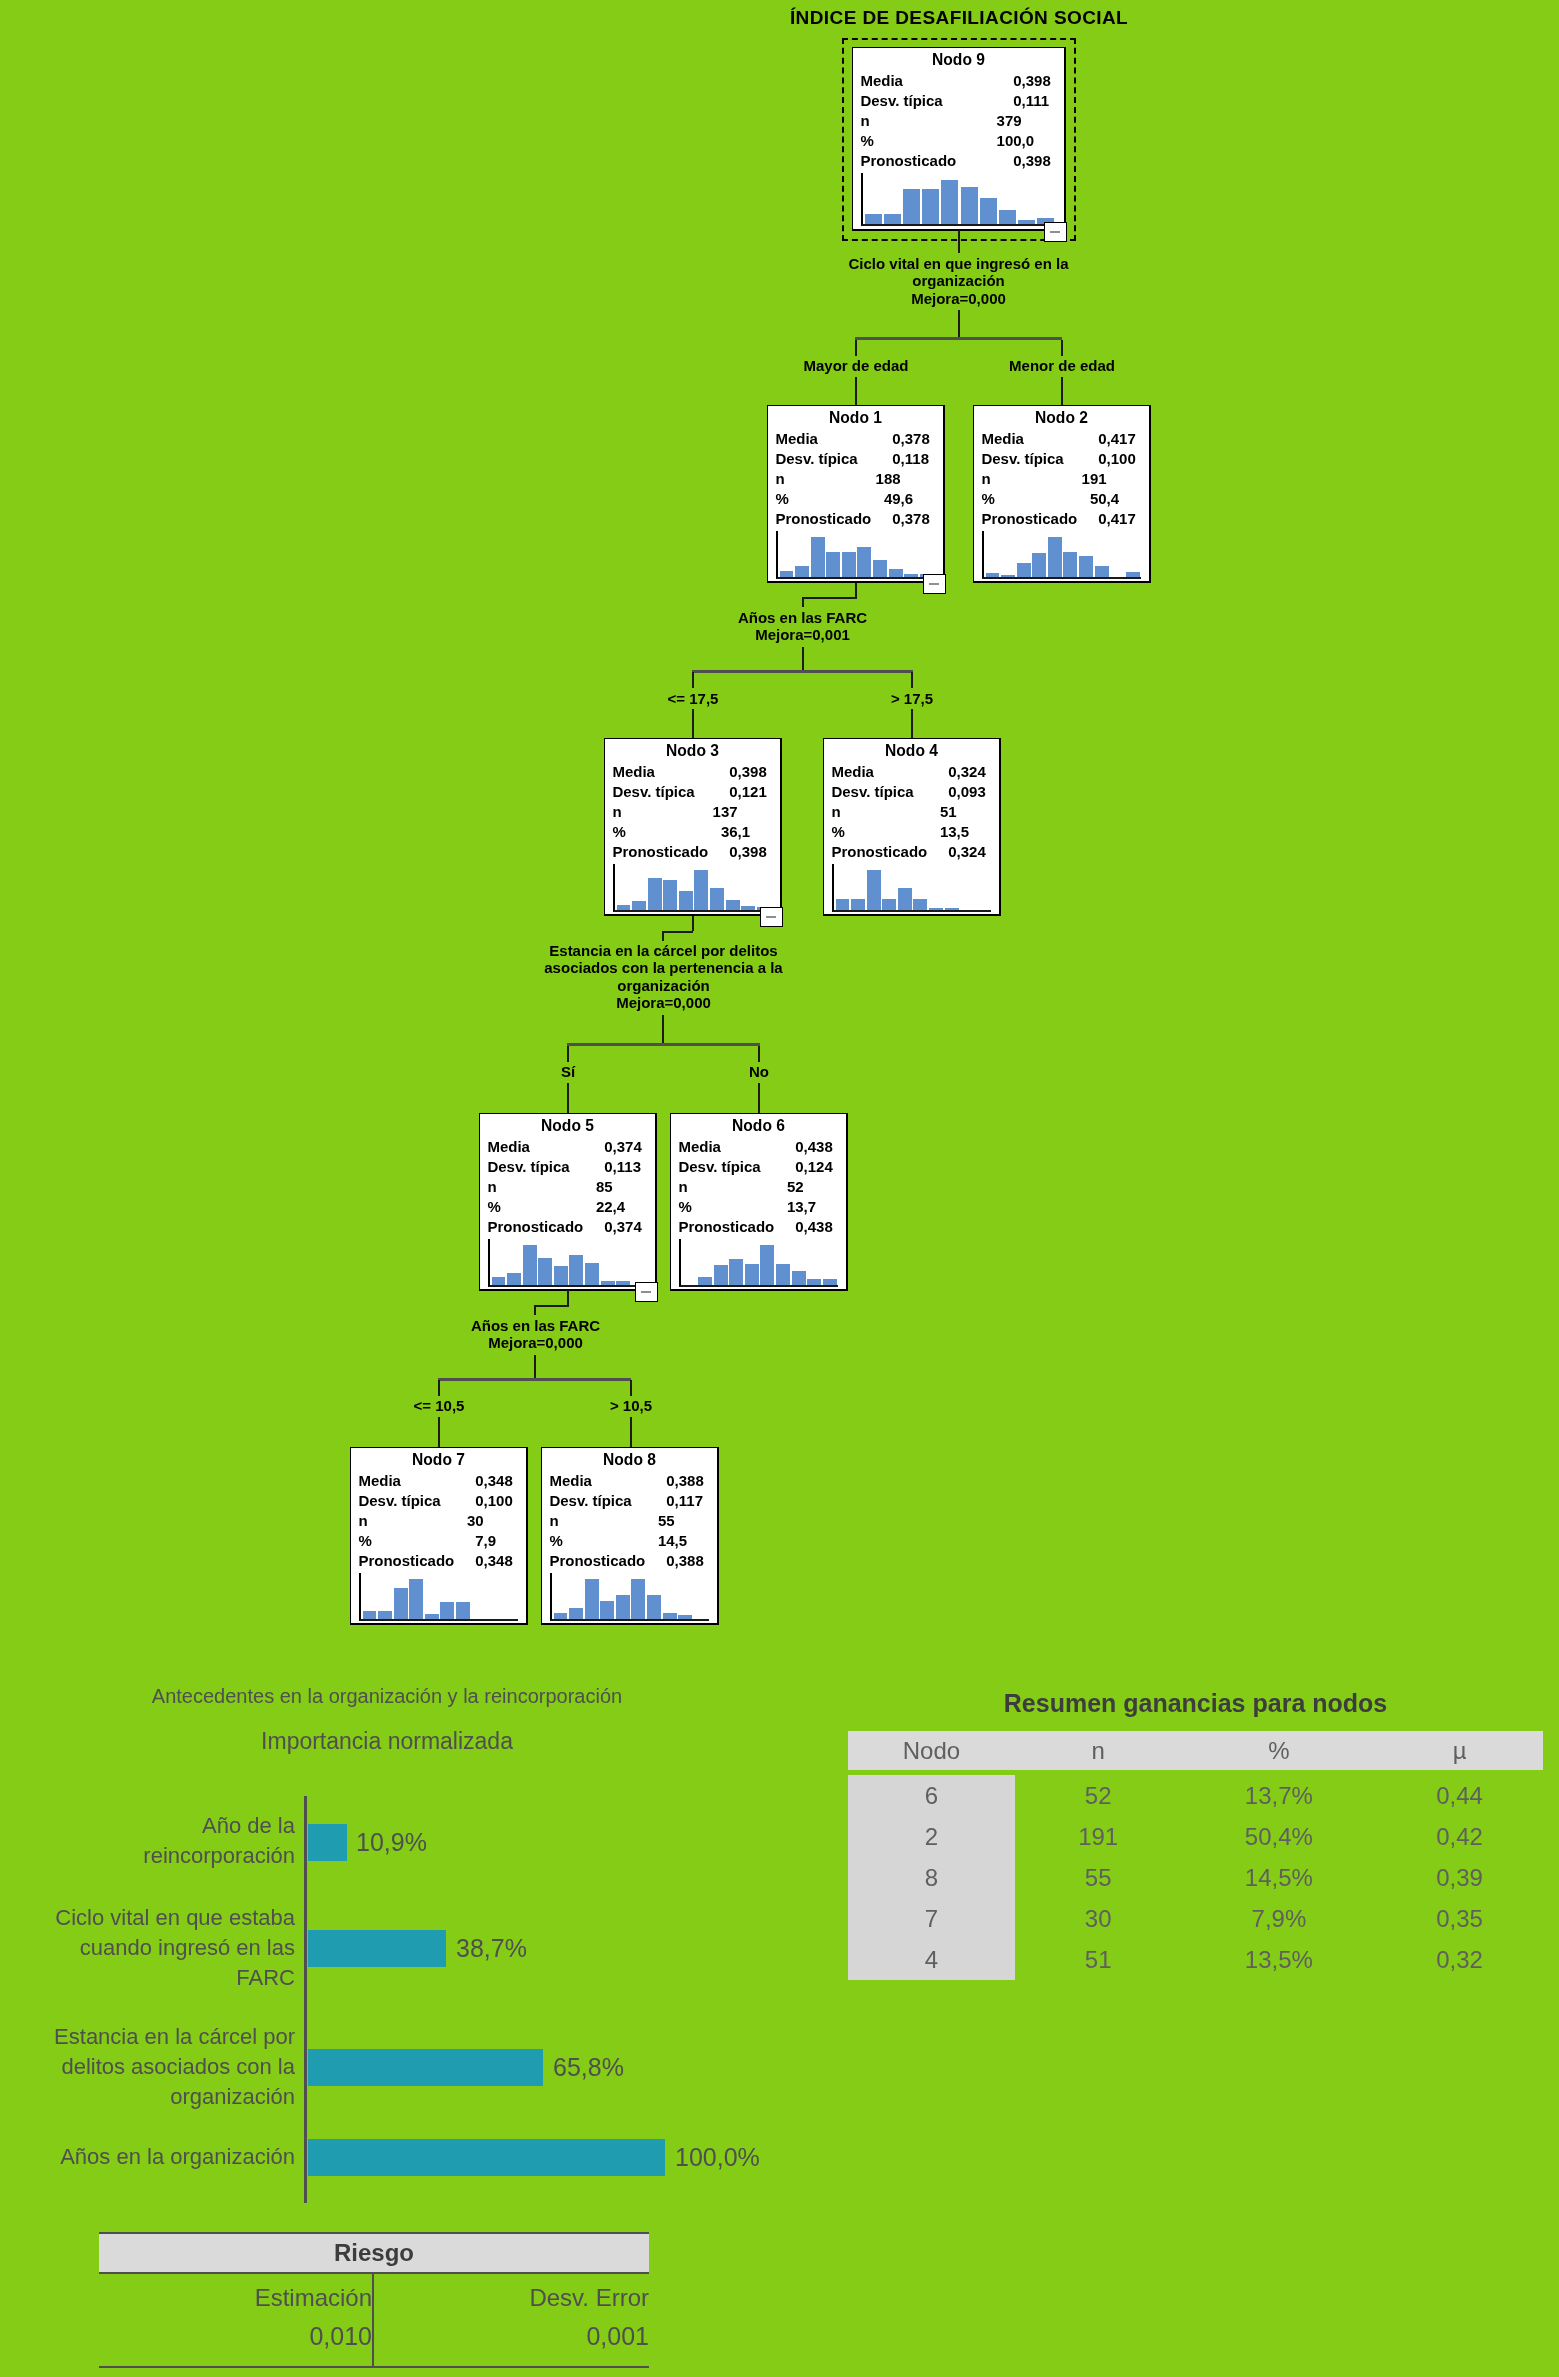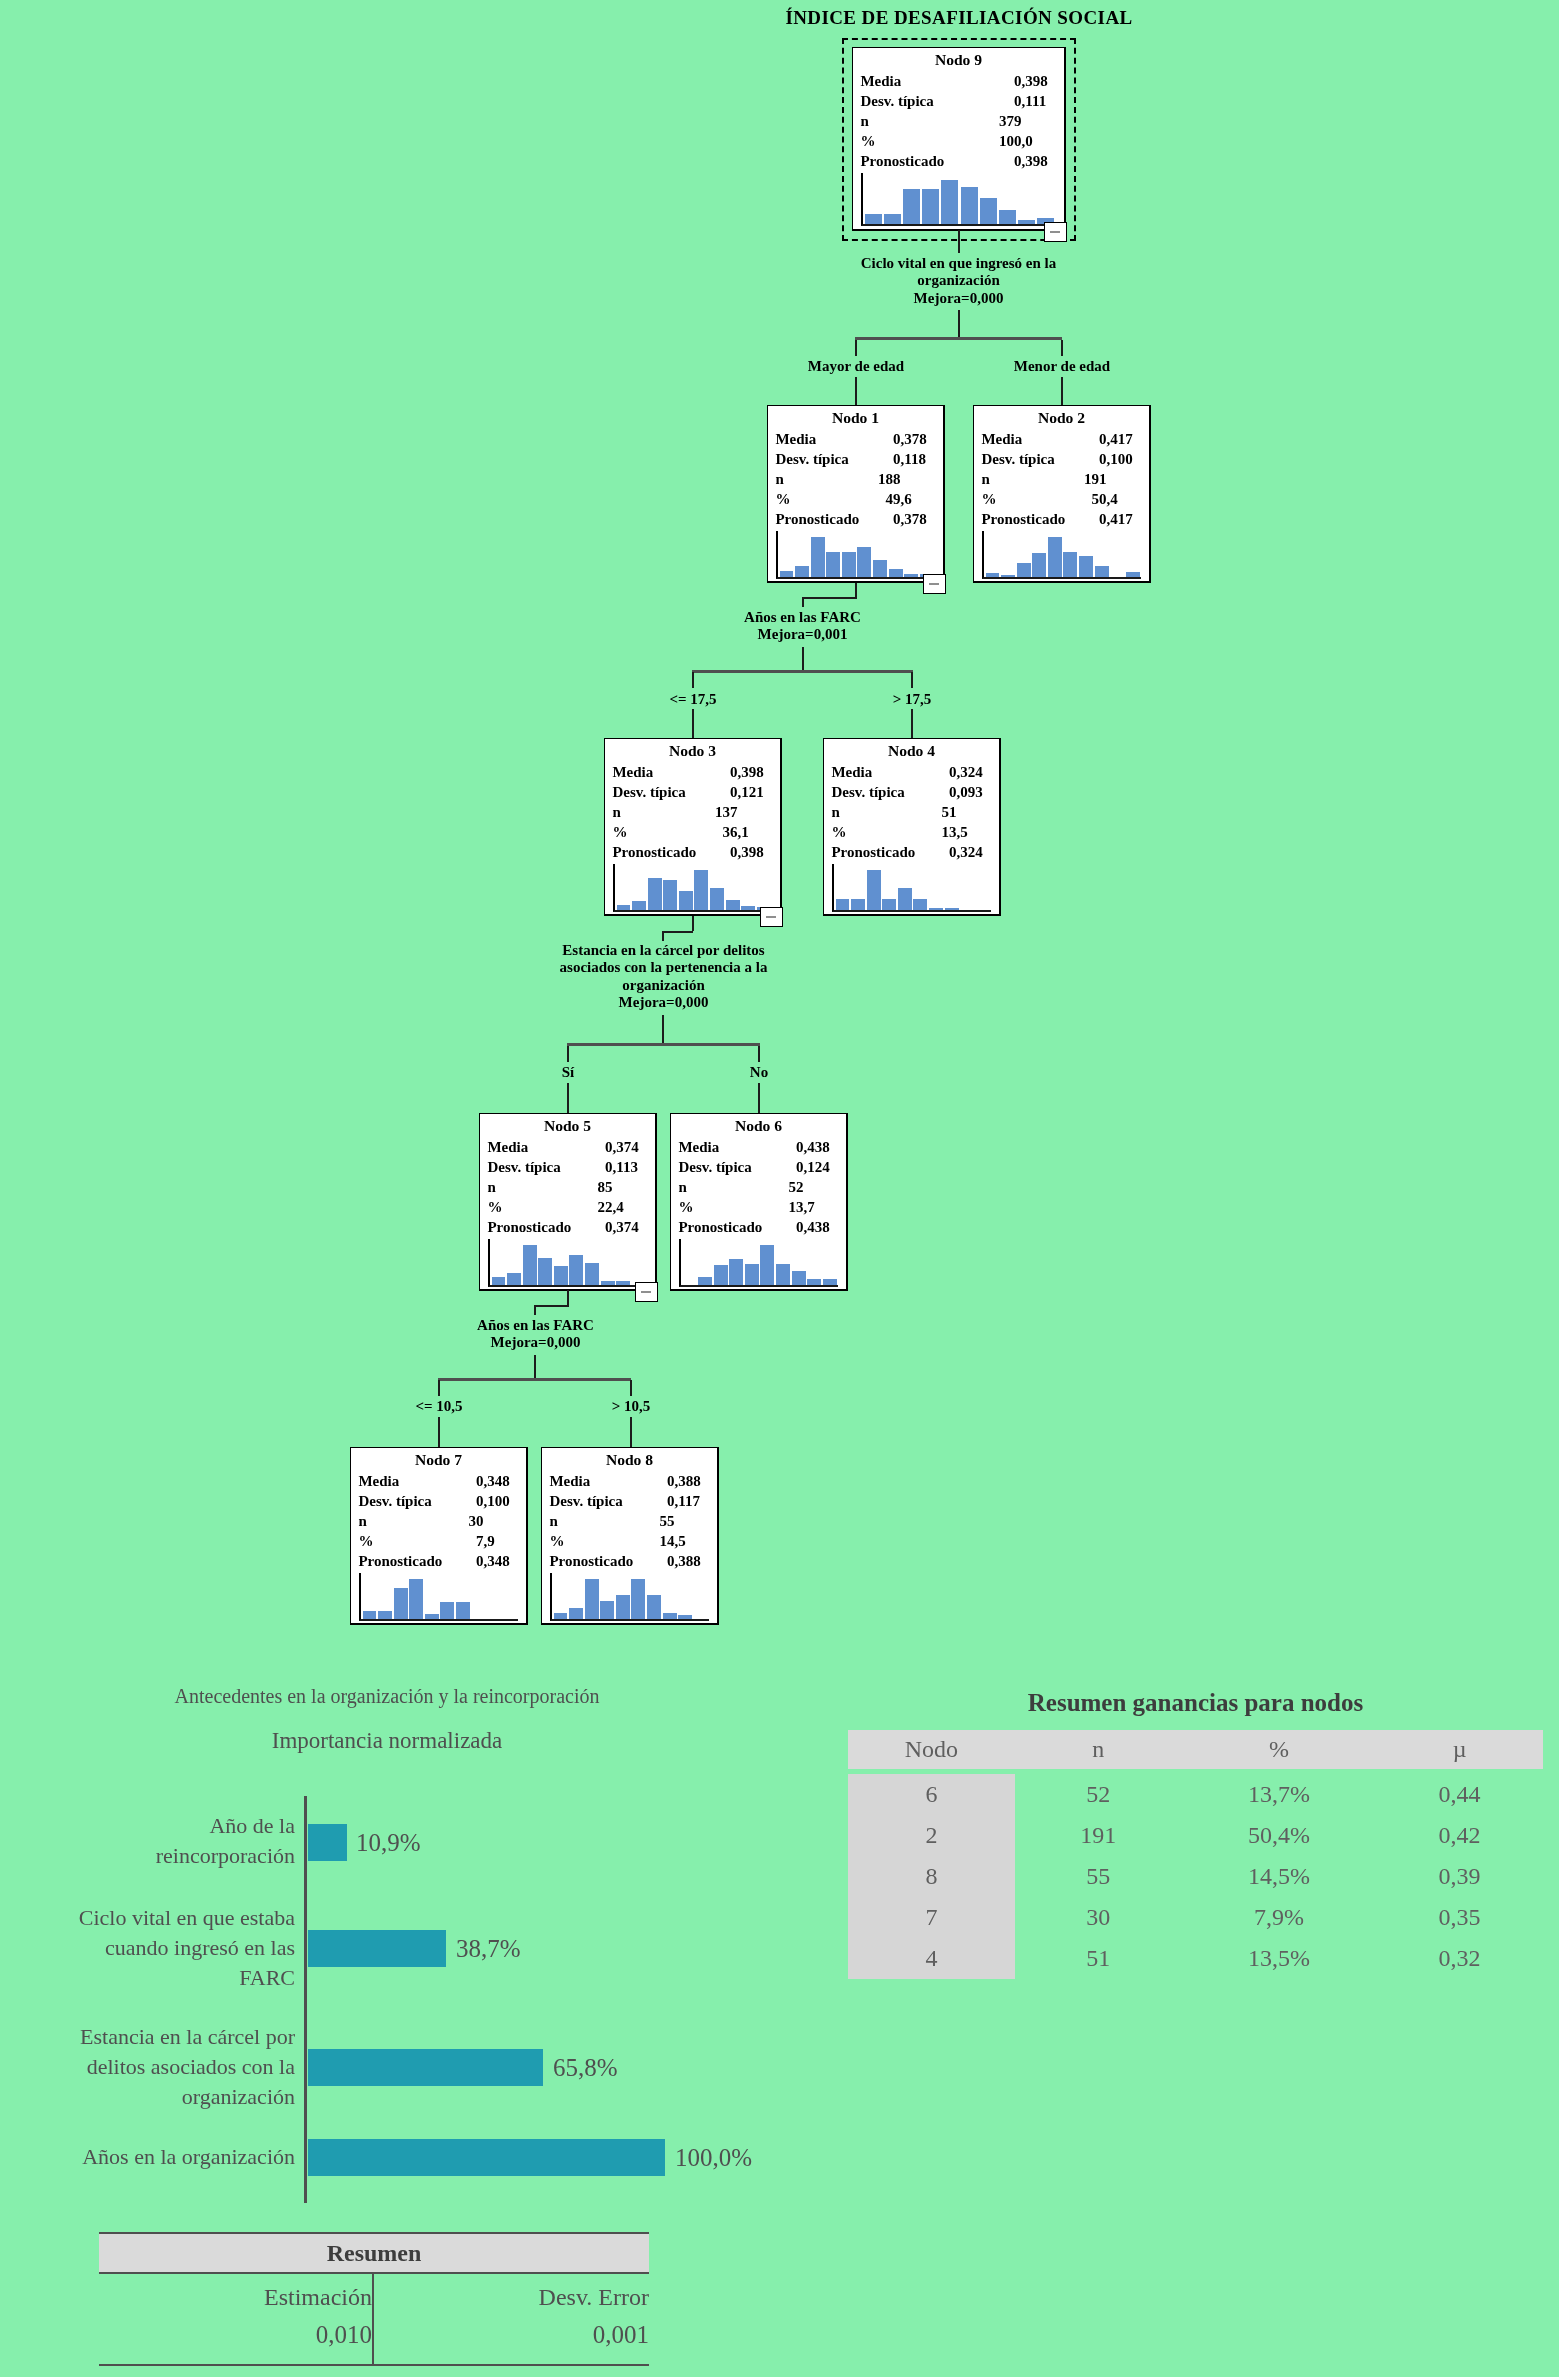--- a/index.html
+++ b/index.html
@@ -1,17 +1,17 @@
 <!DOCTYPE html>
 <html style="font-size:13px"><head>
 <meta charset="utf-8">
 <style>
   html,body{margin:0;padding:0;background:#ffffff;}
   body{width:1559px;height:2377px;position:relative;font-family:"Liberation Sans",sans-serif;}
-  #canvas{position:absolute;left:0;top:0;width:1559px;height:2377px;background:#86efac;overflow:hidden;font-family:Liberation Serif, serif;}
+  #canvas{position:absolute;left:0;top:0;width:1559px;height:2377px;background:#84cc16;overflow:hidden;}
   #abs{position:absolute;inset:0;}
 
   
   #tree-title{position:absolute;left:630px;top:6.6px;width:658px;text-align:center;
     font-size:19px;font-weight:bold;color:#000;letter-spacing:0.4px;}
   .line{position:absolute;background:#1c1c1c;}
   .bus{background:#4f4f4f;}
   .node{position:absolute;background:#fff;border:1.6px solid #000;border-right-width:2.5px;border-bottom-width:2.5px;box-sizing:border-box;}
   .node.selected:before{content:'';position:absolute;left:-11.5px;top:-10px;right:-11.5px;bottom:-12.3px;border:2.5px dashed #000;pointer-events:none;}
   .ntitle{padding-top:2.5px;text-align:center;font-size:15.6px;font-weight:bold;color:#000;height:20.6px;}
@@ -661,21 +661,21 @@
         <div class="grow">
           <div class="gcell" style="width: 24%;">4</div>
           <div class="gcell" style="width: 24%;">51</div>
           <div class="gcell" style="width: 28%;">13,5%</div>
           <div class="gcell" style="width: 24%;">0,32</div>
         </div>
       </div>
   </div>
 
   <div id="risk">
-    <div class="rtitle">Resumen</div>
+    <div class="rtitle">Riesgo</div>
     <div class="rbody">
       <div class="rcell first">
         <div class="rhead">Estimación</div>
         <div class="rval">0,010</div>
       </div>
       <div class="rcell">
         <div class="rhead">Desv. Error</div>
         <div class="rval">0,001</div>
       </div>
     </div>

